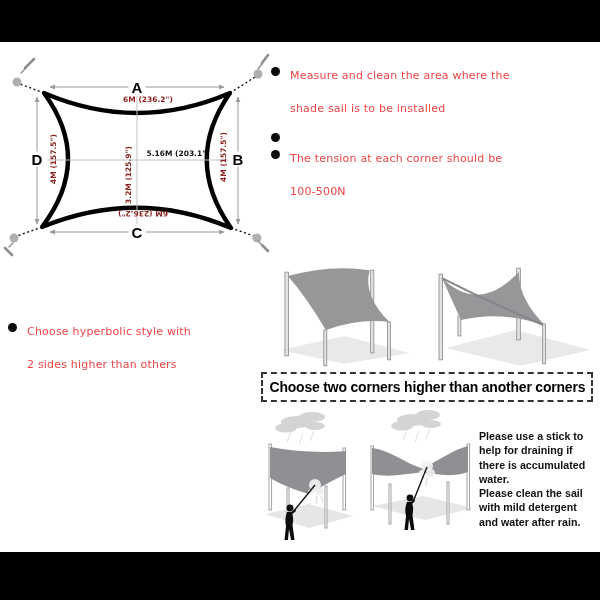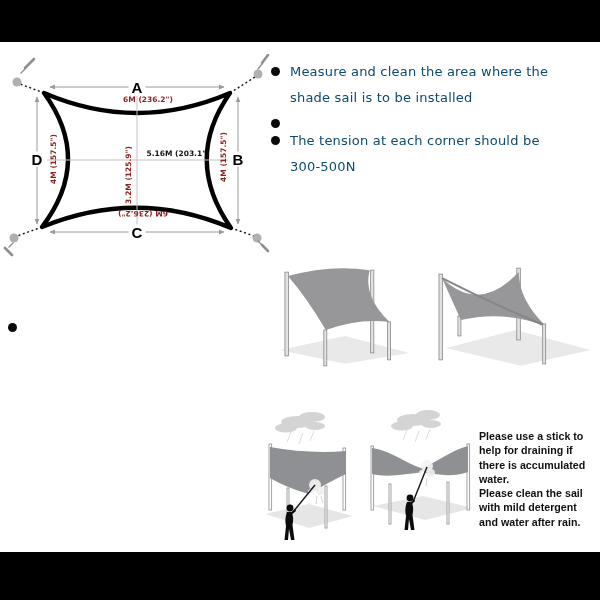--- a/index.html
+++ b/index.html
@@ -17,21 +17,21 @@
           font-family:"Liberation Sans",sans-serif;}
   .dim{font-size:7.5px;font-weight:bold;color:#8b2420;}
   .dim.rot180{transform:translate(-50%,-50%) rotate(180deg);}
   .dim.rot90{transform:translate(-50%,-50%) rotate(-90deg);}
   .dim.center-w{color:#111;}
 
   
   ul.tips{list-style:none;margin:0;padding:0;position:absolute;}
   ul.tips li{display:flex;align-items:flex-start;gap:10px;}
   .dot{flex:0 0 auto;width:9px;height:9px;border-radius:50%;background:#0a0a0a;margin-top:8px;}
-  .tip-text{white-space:pre-line;font-size:13px;line-height:26px;letter-spacing:.2px;color:#0c4a6e;}
+  .tip-text{white-space:pre-line;font-size:11px;line-height:33px;letter-spacing:.2px;color:#ef4444;}
   .tips-install{left:271px;top:59px;width:325px;}
   .tips-style{left:8px;top:315px;width:262px;}
 
   
   .canopies{position:absolute;left:260px;top:258px;width:340px;height:112px;display:flex;gap:6px;}
   .care-illos{position:absolute;left:257px;top:406px;width:226px;height:146px;display:flex;gap:4px;}
 
   
   .banner{position:absolute;left:261px;top:372px;width:328px;height:26px;
           border:2px dashed #333;display:flex;align-items:center;justify-content:center;background:#fff;}
@@ -116,27 +116,29 @@
       <span class="dot"></span>
       <span class="tip-text">Measure and clean the area where the
 shade sail is to be installed</span>
     </li>
     <li>
       <span class="dot"></span>
     </li>
     <li>
       <span class="dot"></span>
       <span class="tip-text">The tension at each corner should be
-300-500N</span>
+100-500N</span>
     </li>
   </ul>
 
   <ul class="tips tips-style">
     <li>
       <span class="dot"></span>
+      <span class="tip-text">Choose hyperbolic style with
+2 sides higher than others</span>
     </li>
   </ul>
 
   <div class="canopies">
     <svg width="165" height="110" viewBox="0 0 165 110">
       <path d="M20,92 L85,78 L150,95 L85,106 Z" fill="#e9e9e9"></path>
       <rect x="111" y="12" width="3.2" height="83" fill="#e2e2e2" stroke="#888" stroke-width=".8"></rect>
       <rect x="25" y="14" width="3.6" height="84" fill="#e2e2e2" stroke="#888" stroke-width=".8"></rect>
       <path d="M28,18 Q70,6 110,12 Q103,38 130,64 Q100,60 66,72 Q47,40 28,18 Z" fill="#97979a"></path>
       <rect x="64" y="72" width="3" height="36" fill="#e2e2e2" stroke="#888" stroke-width=".8"></rect>
@@ -146,20 +148,23 @@
       <path d="M15,90 L85,72 L160,92 L90,108 Z" fill="#e9e9e9"></path>
       <rect x="8" y="16" width="3.6" height="86" fill="#e2e2e2" stroke="#888" stroke-width=".8"></rect>
       <rect x="86" y="10" width="3.6" height="72" fill="#e2e2e2" stroke="#888" stroke-width=".8"></rect>
       <rect x="27" y="58" width="3" height="20" fill="#e2e2e2" stroke="#888" stroke-width=".8"></rect>
       <path d="M11,20 Q48,56 88,14 Q88,42 115,68 Q72,52 30,62 Q20,40 11,20 Z" fill="#97979a"></path>
       <path d="M11,20 Q62,46 115,68" stroke="#85858a" stroke-width="2" fill="none"></path>
       <rect x="112" y="66" width="3" height="40" fill="#e2e2e2" stroke="#888" stroke-width=".8"></rect>
     </svg>
   </div>
 
+  <div class="banner">
+    <span>Choose two corners higher than another corners</span>
+  </div>
 
   <div class="care-illos">
     <svg width="104" height="146" viewBox="0 0 104 146">
       <g fill="#cdcdcd" opacity=".85">
         <ellipse cx="40" cy="16" rx="16" ry="6"></ellipse>
           <ellipse cx="55" cy="11" rx="13" ry="5"></ellipse>
         <ellipse cx="29" cy="22" rx="11" ry="4.5"></ellipse>
           <ellipse cx="58" cy="20" rx="10" ry="4"></ellipse>
       </g>
       <g stroke="#dedede" stroke-width="1">

